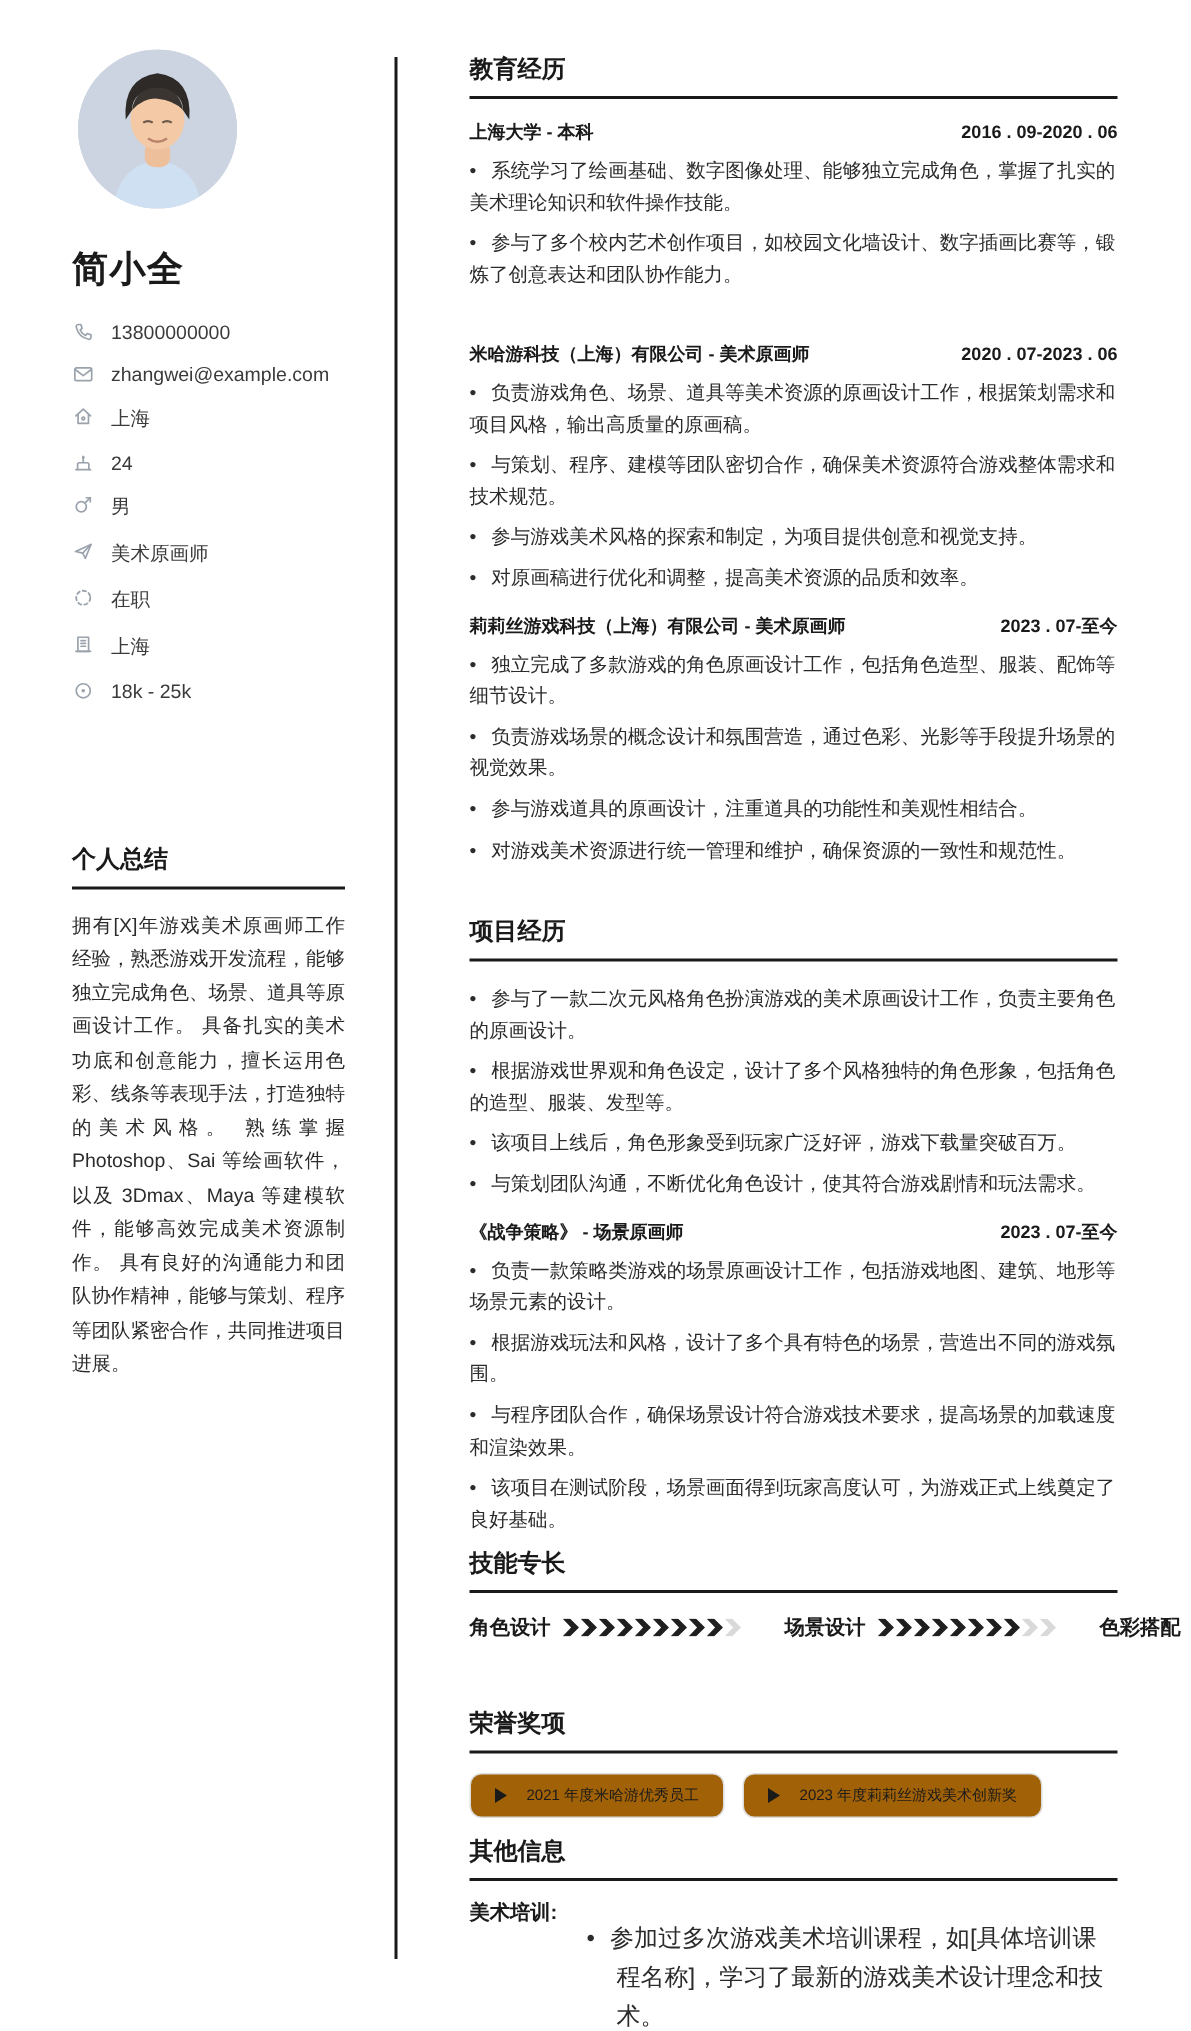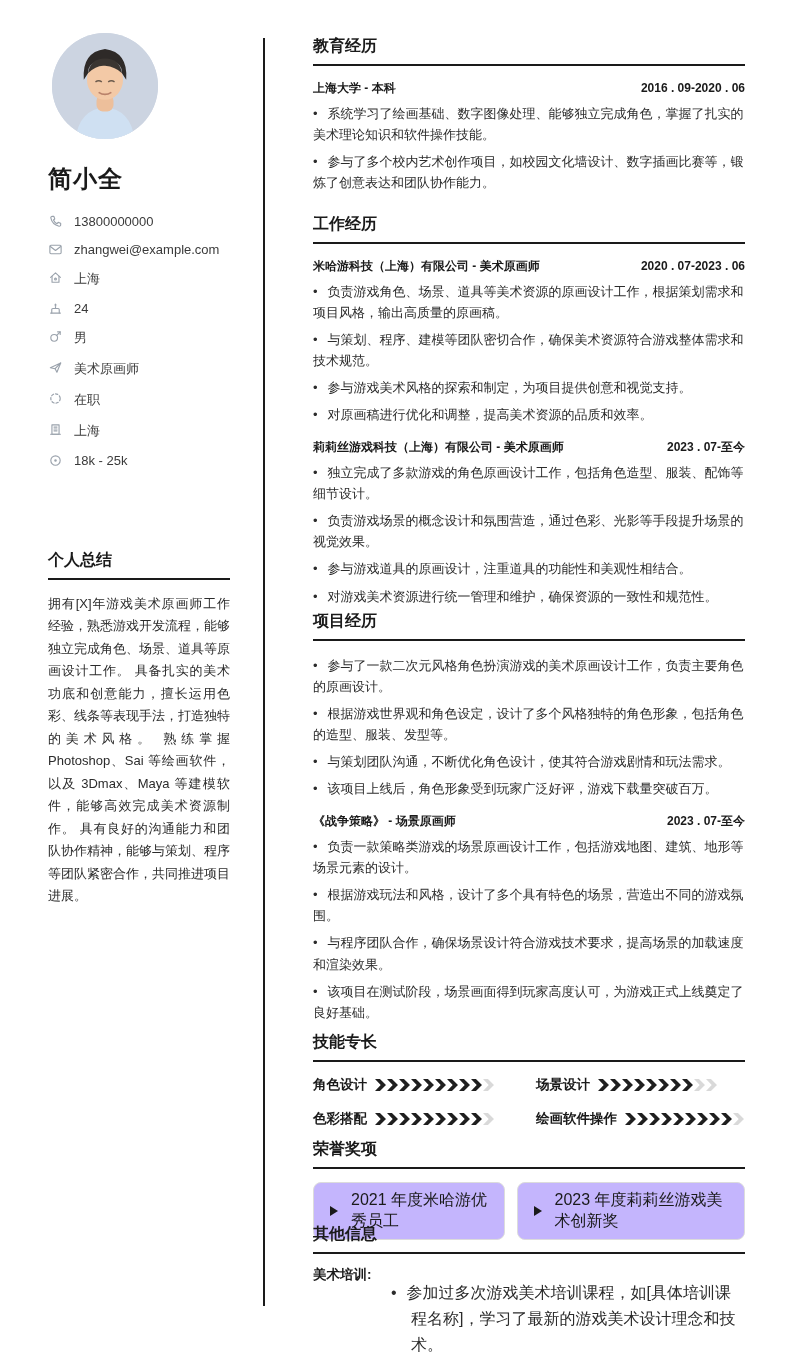--- a/index.html
+++ b/index.html
@@ -10,42 +10,42 @@
   
   .sidebar{position:absolute;left:48px;top:33px;width:182px;}
   .avatar{width:106px;height:106px;border-radius:50%;margin-left:4px;overflow:hidden;background:var(--avatar-bg,#ccd4e1);}
   .avatar svg{display:block;width:100%;height:100%;}
   .name{margin-top:24px;font-size:24px;font-weight:700;color:var(--ink,#1a1a1a);letter-spacing:1px;}
   .contacts{margin-top:19px;}
   .contact-row{display:flex;margin-bottom:13px;font-size:13px;color:#3a3a3a;}
   .cicon{width:15px;height:15px;margin-right:11px;flex:none;display:inline-flex;color:var(--muted-icon,#9aa2ac);}
   .cicon svg{width:15px;height:15px;}
   .heading{font-size:16px;font-weight:700;color:var(--ink,#1a1a1a);padding-bottom:7px;border-bottom:2px solid var(--ink,#1a1a1a);}
-  .summary{position:absolute;left:48px;top:550px;width:182px;}
+  .summary{position:absolute;left:48px;top:563px;width:182px;}
   .summary-text{margin-top:13px;font-size:13px;line-height:1.73;color:var(--text,#2b2b2b);text-align:justify;}
   
   .section{position:absolute;left:313px;width:432px;}
   .entry{margin-top:14px;}
   .entry-head{display:flex;justify-content:space-between;align-items:baseline;font-size:12px;font-weight:700;color:var(--ink,#1a1a1a);}
   .entry-date{flex:none;margin-left:12px;white-space:nowrap;}
   .bullet{margin:6px 0 0;font-size:13px;line-height:1.62;color:var(--text,#2b2b2b);}
   .bullet::before{content:"•";margin-right:10px;}
   
-  .skills-grid{display:grid;grid-template-columns:1fr 1fr;column-gap:28px;}
+  .skills-grid{display:grid;grid-template-columns:1fr 1fr 1fr 1fr;column-gap:28px;}
   .skill{display:flex;align-items:center;margin-top:12px;height:22px;}
   .skill-label{font-size:13.5px;font-weight:700;color:var(--ink,#1a1a1a);margin-right:8px;white-space:nowrap;}
   .arrows{display:flex;align-items:center;}
   .arrow{width:11px;height:12px;margin-right:1px;flex:none;
          clip-path:polygon(0 0,45% 0,100% 50%,45% 100%,0 100%,52% 50%);}
   .arrow.on{background:var(--arrow-on,#1f1f1f);}
   .arrow.off{background:var(--arrow-off,#d9d9d9);}
   
   .badges{display:flex;gap:12px;margin-top:13px;}
   .badge{display:inline-flex;align-items:center;border:1px solid var(--badge-border,#dcdcdc);border-radius:8px;
-         padding:7px 16px;font-size:16px;color:var(--ink,#1d1d1d);background:#c4b5fd;}
+         padding:7px 16px;font-size:10px;color:var(--ink,#1d1d1d);background:#a16207;}
   .play{width:0;height:0;border-left:8px solid var(--ink,#1a1a1a);border-top:5px solid transparent;border-bottom:5px solid transparent;margin-right:13px;}
   
   .other-row{display:flex;margin-top:10px;}
   .other-label{flex:none;width:66px;font-size:13.5px;font-weight:700;color:var(--ink,#1a1a1a);line-height:1.62;}
   .other-list{flex:1;margin-left:12px;}
   .other-item{font-size:16px;line-height:1.62;color:var(--text,#2b2b2b);margin-bottom:5px;padding-left:20px;text-indent:-20px;}
   .other-item::before{content:"•";margin-right:10px;}
 </style>
 </head>
 <body>
@@ -170,21 +170,20 @@
       <div class="entry-head">
         <span>上海大学 - 本科</span>
         <span class="entry-date">2016 . 09-2020 . 06</span>
       </div>
       <p class="bullet">系统学习了绘画基础、数字图像处理、能够独立完成角色，掌握了扎实的美术理论知识和软件操作技能。</p>
       <p class="bullet">参与了多个校内艺术创作项目，如校园文化墙设计、数字插画比赛等，锻炼了创意表达和团队协作能力。</p>
     </div>
   </div>
 
   <div class="section" style="top:214px">
-    <div class="heading">工作经历</div>
     <div class="entry">
       <div class="entry-head">
         <span>米哈游科技（上海）有限公司 - 美术原画师</span>
         <span class="entry-date">2020 . 07-2023 . 06</span>
       </div>
       <p class="bullet">负责游戏角色、场景、道具等美术资源的原画设计工作，根据策划需求和项目风格，输出高质量的原画稿。</p>
       <p class="bullet">与策划、程序、建模等团队密切合作，确保美术资源符合游戏整体需求和技术规范。</p>
       <p class="bullet">参与游戏美术风格的探索和制定，为项目提供创意和视觉支持。</p>
       <p class="bullet">对原画稿进行优化和调整，提高美术资源的品质和效率。</p>
     </div>
@@ -198,22 +197,22 @@
       <p class="bullet">参与游戏道具的原画设计，注重道具的功能性和美观性相结合。</p>
       <p class="bullet">对游戏美术资源进行统一管理和维护，确保资源的一致性和规范性。</p>
     </div>
   </div>
 
   <div class="section" style="top:611px">
     <div class="heading">项目经历</div>
     <div class="entry">
       <p class="bullet">参与了一款二次元风格角色扮演游戏的美术原画设计工作，负责主要角色的原画设计。</p>
       <p class="bullet">根据游戏世界观和角色设定，设计了多个风格独特的角色形象，包括角色的造型、服装、发型等。</p>
+      <p class="bullet">该项目上线后，角色形象受到玩家广泛好评，游戏下载量突破百万。</p>
       <p class="bullet">与策划团队沟通，不断优化角色设计，使其符合游戏剧情和玩法需求。</p>
-      <p class="bullet">该项目上线后，角色形象受到玩家广泛好评，游戏下载量突破百万。</p>
     </div>
     <div class="entry">
       <div class="entry-head">
         <span>《战争策略》 - 场景原画师</span>
         <span class="entry-date">2023 . 07-至今</span>
       </div>
       <p class="bullet">负责一款策略类游戏的场景原画设计工作，包括游戏地图、建筑、地形等场景元素的设计。</p>
       <p class="bullet">根据游戏玩法和风格，设计了多个具有特色的场景，营造出不同的游戏氛围。</p>
       <p class="bullet">与程序团队合作，确保场景设计符合游戏技术要求，提高场景的加载速度和渲染效果。</p>
       <p class="bullet">该项目在测试阶段，场景画面得到玩家高度认可，为游戏正式上线奠定了良好基础。</p>

